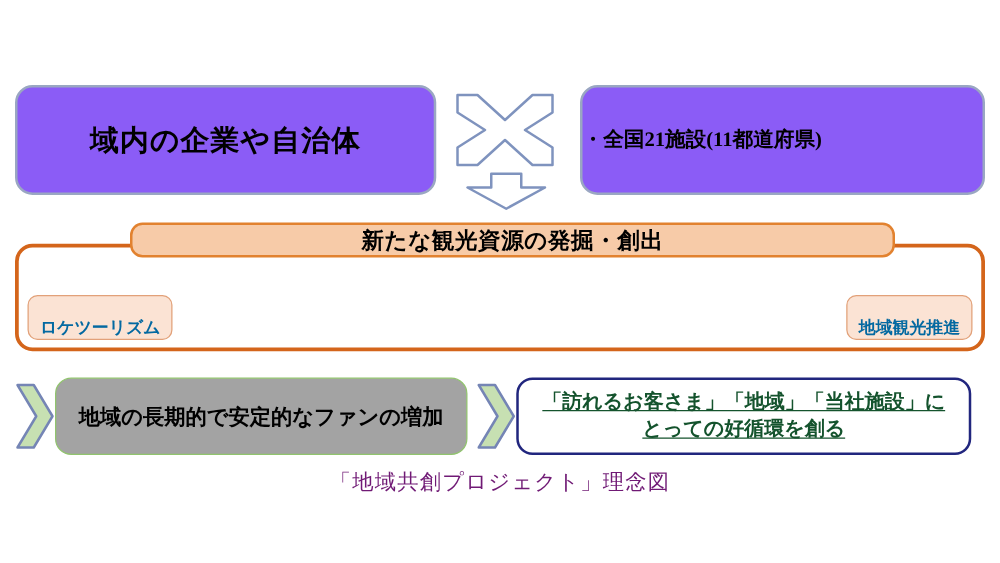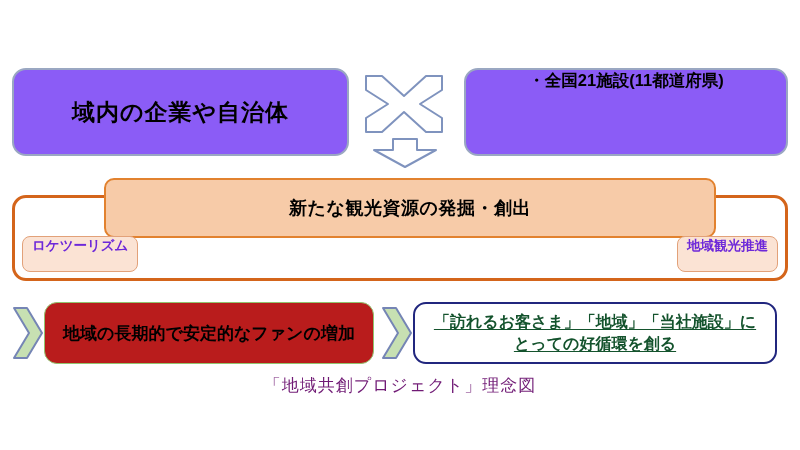--- a/index.html
+++ b/index.html
@@ -38,23 +38,24 @@
     height: 88px;
     font-size: 23px;
     font-weight: 700;
     letter-spacing: 1px;
   }
   #box-orix {
     left: 464px;
     top: 68px;
     width: 324px;
     height: 88px;
-    flex-direction: column;
+    flex-direction: row;
     justify-content: space-between;
     gap: 5px;
+    font-family: Liberation Serif, serif;
   }
   .orix-line {
     font-size: 16.5px;
     font-weight: 700;
     white-space: nowrap;
     line-height: 1.25;
   }
 
   
   #cross-icon {
@@ -82,21 +83,21 @@
     box-sizing: border-box;
     border: 3px solid #D4651B;
     border-radius: 14px;
     background: #ffffff;
   }
   #orange-header {
     position: absolute;
     left: 104px;
     top: 178px;
     width: 612px;
-    height: 60px;
+    height: 28px;
     box-sizing: border-box;
     background: #F7CBA8;
     border: 2px solid #E2822F;
     border-radius: 10px;
     display: flex;
     align-items: center;
     justify-content: center;
     font-size: 18px;
     font-weight: 700;
     color: #000000;
@@ -112,46 +113,46 @@
     justify-content: space-between;
     align-items: center;
   }
   .sub-box {
     box-sizing: border-box;
     height: 36px;
     background: #FBE3D4;
     border: 1.5px solid #E2A179;
     border-radius: 8px;
     display: flex;
-    align-items: flex-start;
+    align-items: flex-end;
     justify-content: center;
     font-size: 13.5px;
     font-weight: 700;
-    color: #6d28d9;
+    color: #0369a1;
     padding: 0 9px;
     white-space: nowrap;
   }
 
   
   .chevron {
     position: absolute;
     width: 34px;
     height: 56px;
   }
   #chevron-1 { left: 11px; top: 305px; }
   #chevron-2 { left: 380px; top: 305px; }
 
   #box-fans {
     position: absolute;
     left: 44px;
     top: 302px;
     width: 330px;
     height: 62px;
     box-sizing: border-box;
-    background: #b91c1c;
+    background: #a3a3a3;
     border: 1.5px solid #91C46E;
     border-radius: 13px;
     display: flex;
     align-items: center;
     justify-content: center;
     text-align: center;
     font-size: 17px;
     font-weight: 700;
     color: #000000;
   }

